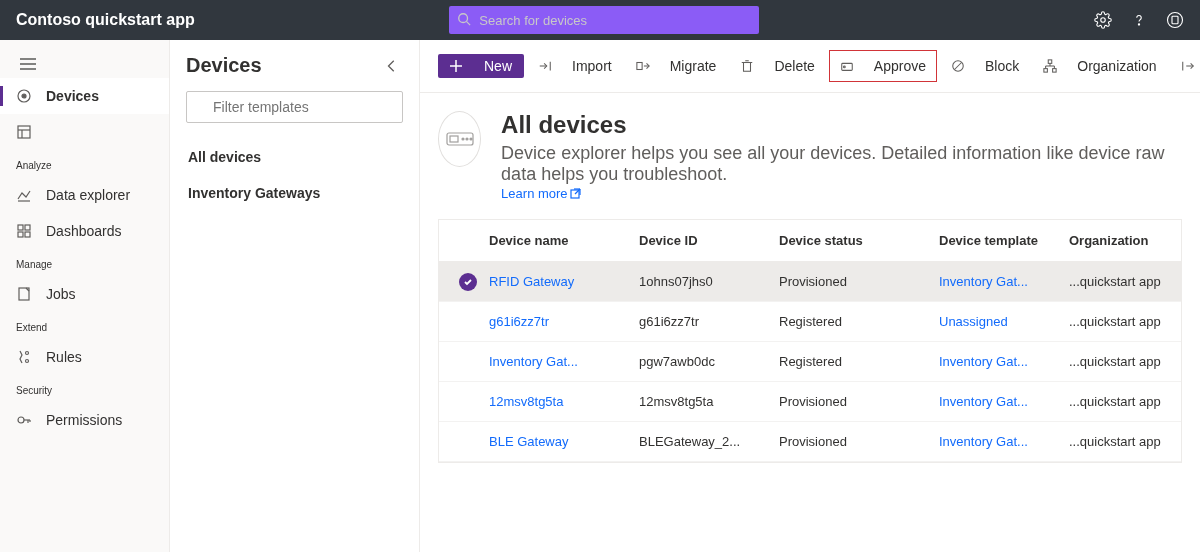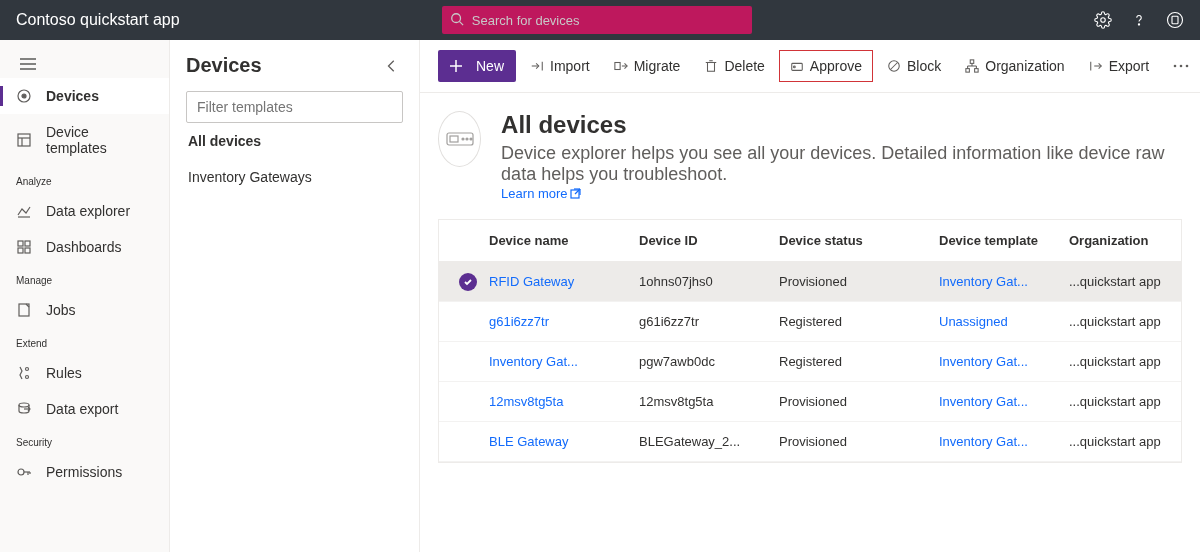--- a/index.html
+++ b/index.html
@@ -1,43 +1,43 @@
 <!DOCTYPE html>
 <html><head>
 <meta charset="utf-8">
 <style>
 * { box-sizing: border-box; margin: 0; padding: 0; }
 body { font-family: "Segoe UI", -apple-system, sans-serif; font-size: 14px; color: #323130; width: 1200px; height: 552px; overflow: hidden; background: #fff; }
 .topbar { background: #31373e; color: #fff; height: 40px; display: flex; align-items: center; padding: 0 16px; }
-.app-title { font-size: 16px; font-weight: 400; flex: 0 0 auto; }
+.app-title { font-size: 16px; font-weight: 700; flex: 0 0 auto; }
 .search-wrap { margin-left: auto; margin-right: auto; position: relative; left: -40px; }
-.search-box { width: 310px; height: 28px; background: #be185d; border: none; border-radius: 2px; color: #fff; padding: 0 10px 0 30px; font-size: 13px; }
+.search-box { width: 310px; height: 28px; background: #8b5cf6; border: none; border-radius: 2px; color: #fff; padding: 0 10px 0 30px; font-size: 13px; }
 .search-box::placeholder { color: #c8c8c8; }
 .search-icon-svg { position: absolute; left: 8px; top: 6px; }
 .topbar-actions { display: flex; gap: 18px; align-items: center; }
 .topbar-icon { cursor: pointer; display: flex; align-items: center; justify-content: center; }
 .main { display: flex; height: calc(100% - 40px); }
 .sidebar { width: 170px; border-right: 1px solid #edebe9; background: #faf9f8; padding-top: 10px; overflow-y: auto; }
 .hamburger { padding: 8px 20px; cursor: pointer; }
 .nav-item { display: flex; align-items: center; gap: 14px; padding: 10px 16px; cursor: pointer; font-size: 14px; color: #323130; }
 .nav-item.active { background: #fff; font-weight: 600; position: relative; }
 .nav-item.active::before { content: ""; position: absolute; left: 0; top: 8px; bottom: 8px; width: 3px; background: #5c2e91; }
 .nav-item .icon { width: 16px; height: 16px; flex: 0 0 16px; display: flex; align-items: center; justify-content: center; }
 .nav-section { padding: 10px 16px 6px; font-size: 10px; color: #323130; }
 .mid-panel { width: 250px; border-right: 1px solid #edebe9; background: #fff; padding: 14px 16px; }
 .mid-header { display: flex; align-items: center; justify-content: space-between; margin-bottom: 14px; }
 .mid-title { font-size: 20px; font-weight: 600; }
 .back-btn { cursor: pointer; padding: 4px; }
-.filter-input { width: 100%; height: 32px; border: 1px solid #c8c6c4; border-radius: 2px; padding: 0 10px; font-size: 14px; }
-.tmpl-item { padding: 10px 2px; cursor: pointer; font-size: 14px; }
+.filter-input { width: 100%; height: 32px; border: 1px solid #c8c6c4; border-radius: 2px; padding: 0 26px; font-size: 14px; margin-bottom: 16px; }
+.tmpl-item { padding: 10px 2px; cursor: pointer; font-size: 14px; font-weight: bold; }
 .tmpl-item.selected { font-weight: 600; }
 .content { flex: 1; display: flex; flex-direction: column; overflow: hidden; }
 .toolbar { display: flex; align-items: center; gap: 4px; padding: 10px 18px; border-bottom: 1px solid #edebe9; }
-.btn-primary { background: #5c2e91; color: #fff; border: none; height: 32px; padding: 0 12px; font-size: 14px; cursor: pointer; display: flex; align-items: center; gap: 14px; border-radius: 2px; }
-.btn-cmd { background: transparent; border: none; height: 32px; padding: 0 10px; font-size: 14px; cursor: pointer; display: flex; align-items: center; gap: 6px; color: #323130; }
+.btn-primary { background: #5c2e91; color: #fff; border: none; height: 24px; padding: 0 12px; font-size: 14px; cursor: pointer; display: flex; align-items: center; gap: 22px; border-radius: 2px; }
+.btn-cmd { background: transparent; border: none; height: 32px; padding: 0 10px; font-size: 14px; cursor: pointer; display: flex; align-items: center; gap: 20px; color: #323130; }
 .btn-cmd.highlighted { border: 1px solid #d13438; }
 .toolbar-right { margin-left: auto; display: flex; gap: 14px; align-items: center; }
 .header-block { display: flex; gap: 20px; padding: 18px 18px 10px; }
 .header-icon-circle { width: 56px; height: 56px; border-radius: 50%; border: 1px solid #e1dfdd; display: flex; align-items: center; justify-content: center; }
 .header-text h1 { font-size: 24px; font-weight: 600; margin-bottom: 4px; }
 .header-text p { font-size: 18px; color: #605e5c; }
 .learn-link { color: #136bfb; cursor: pointer; font-size: 13px; display: inline-flex; align-items: center; gap: 1px; }
 .table { border: 1px solid #edebe9; margin: 8px 18px 0; overflow-x: auto; }
 .thead, .trow { display: grid; grid-template-columns: 40px 150px 140px 160px 130px 130px 80px; align-items: center; min-width: 830px; }
 .thead { height: 42px; border-bottom: 1px solid #edebe9; font-weight: 600; font-size: 13px; }
@@ -104,21 +104,20 @@
           <span>Devices</span>
         </div>
         <div class="nav-item">
           <span class="icon">
             <svg width="16" height="16" viewBox="0 0 16 16" fill="none" stroke="#605e5c" stroke-width="1.2">
               <rect x="2" y="2" width="12" height="12"></rect>
               <line x1="2" y1="6" x2="14" y2="6"></line>
               <line x1="6" y1="6" x2="6" y2="14"></line>
             </svg>
           </span>
-          <span>Device templates</span>
         </div>
       </div>
     <div id="sidebar-sections">
         <div class="nav-section">Analyze</div>
         <div class="nav-item">
           <span class="icon">
             <svg width="16" height="16" viewBox="0 0 16 16" fill="none" stroke="#605e5c" stroke-width="1.2">
               <polyline points="2,12 6,6 10,10 14,4"></polyline>
               <line x1="2" y1="14" x2="14" y2="14"></line>
             </svg>
@@ -149,31 +148,20 @@
         <div class="nav-section">Extend</div>
         <div class="nav-item">
           <span class="icon">
             <svg width="16" height="16" viewBox="0 0 16 16" fill="none" stroke="#605e5c" stroke-width="1.2">
               <path d="M4 2l2 4-2 4 2 4"></path>
               <circle cx="11" cy="4" r="1.5"></circle>
               <circle cx="11" cy="12" r="1.5"></circle>
             </svg>
           </span>
           <span>Rules</span>
-        </div>
-        <div class="nav-item">
-          <span class="icon">
-            <svg width="16" height="16" viewBox="0 0 16 16" fill="none" stroke="#605e5c" stroke-width="1.2">
-              <ellipse cx="8" cy="4" rx="5" ry="2"></ellipse>
-              <path d="M3 4v6c0 1.1 2.2 2 5 2s5-.9 5-2V4"></path>
-              <line x1="8" y1="8" x2="14" y2="8"></line>
-              <polyline points="12,6 14,8 12,10"></polyline>
-            </svg>
-          </span>
-          <span>Data export</span>
         </div>
         <div class="nav-section">Security</div>
         <div class="nav-item">
           <span class="icon">
             <svg width="16" height="16" viewBox="0 0 16 16" fill="none" stroke="#605e5c" stroke-width="1.2">
               <circle cx="5" cy="8" r="3"></circle>
               <line x1="8" y1="8" x2="14" y2="8"></line>
               <line x1="12" y1="8" x2="12" y2="11"></line>
               <line x1="14" y1="8" x2="14" y2="10"></line>
             </svg>

